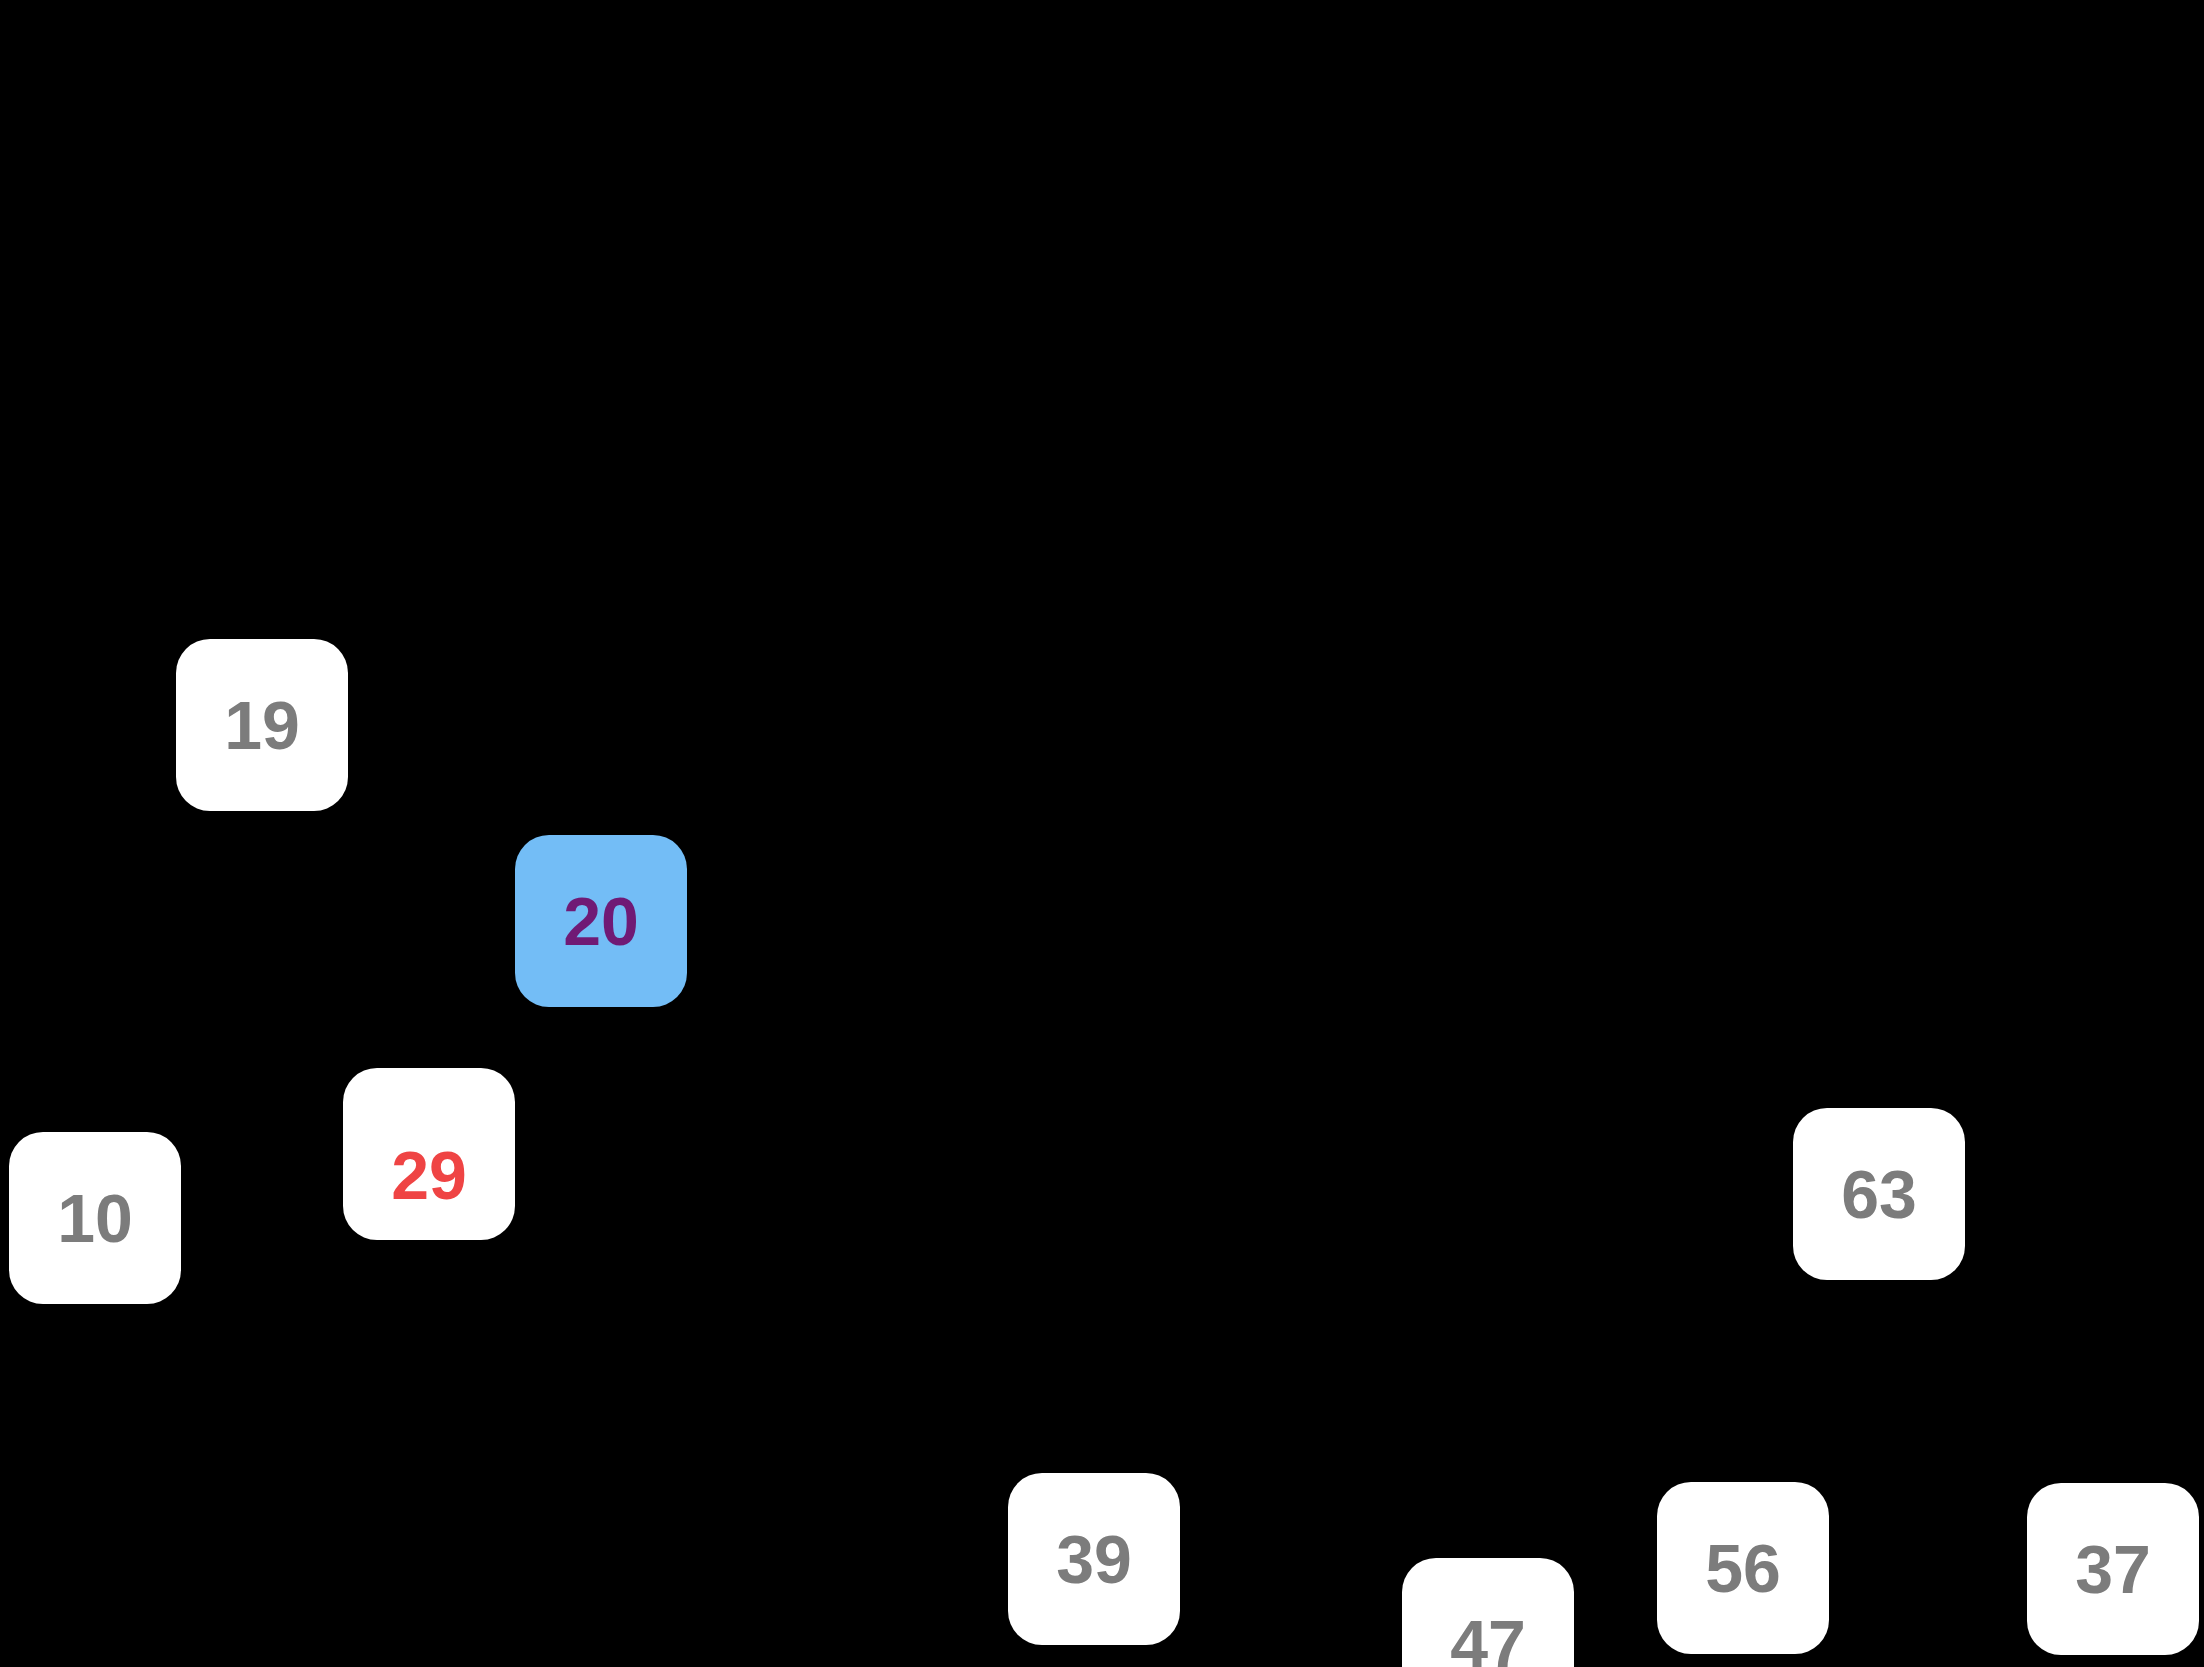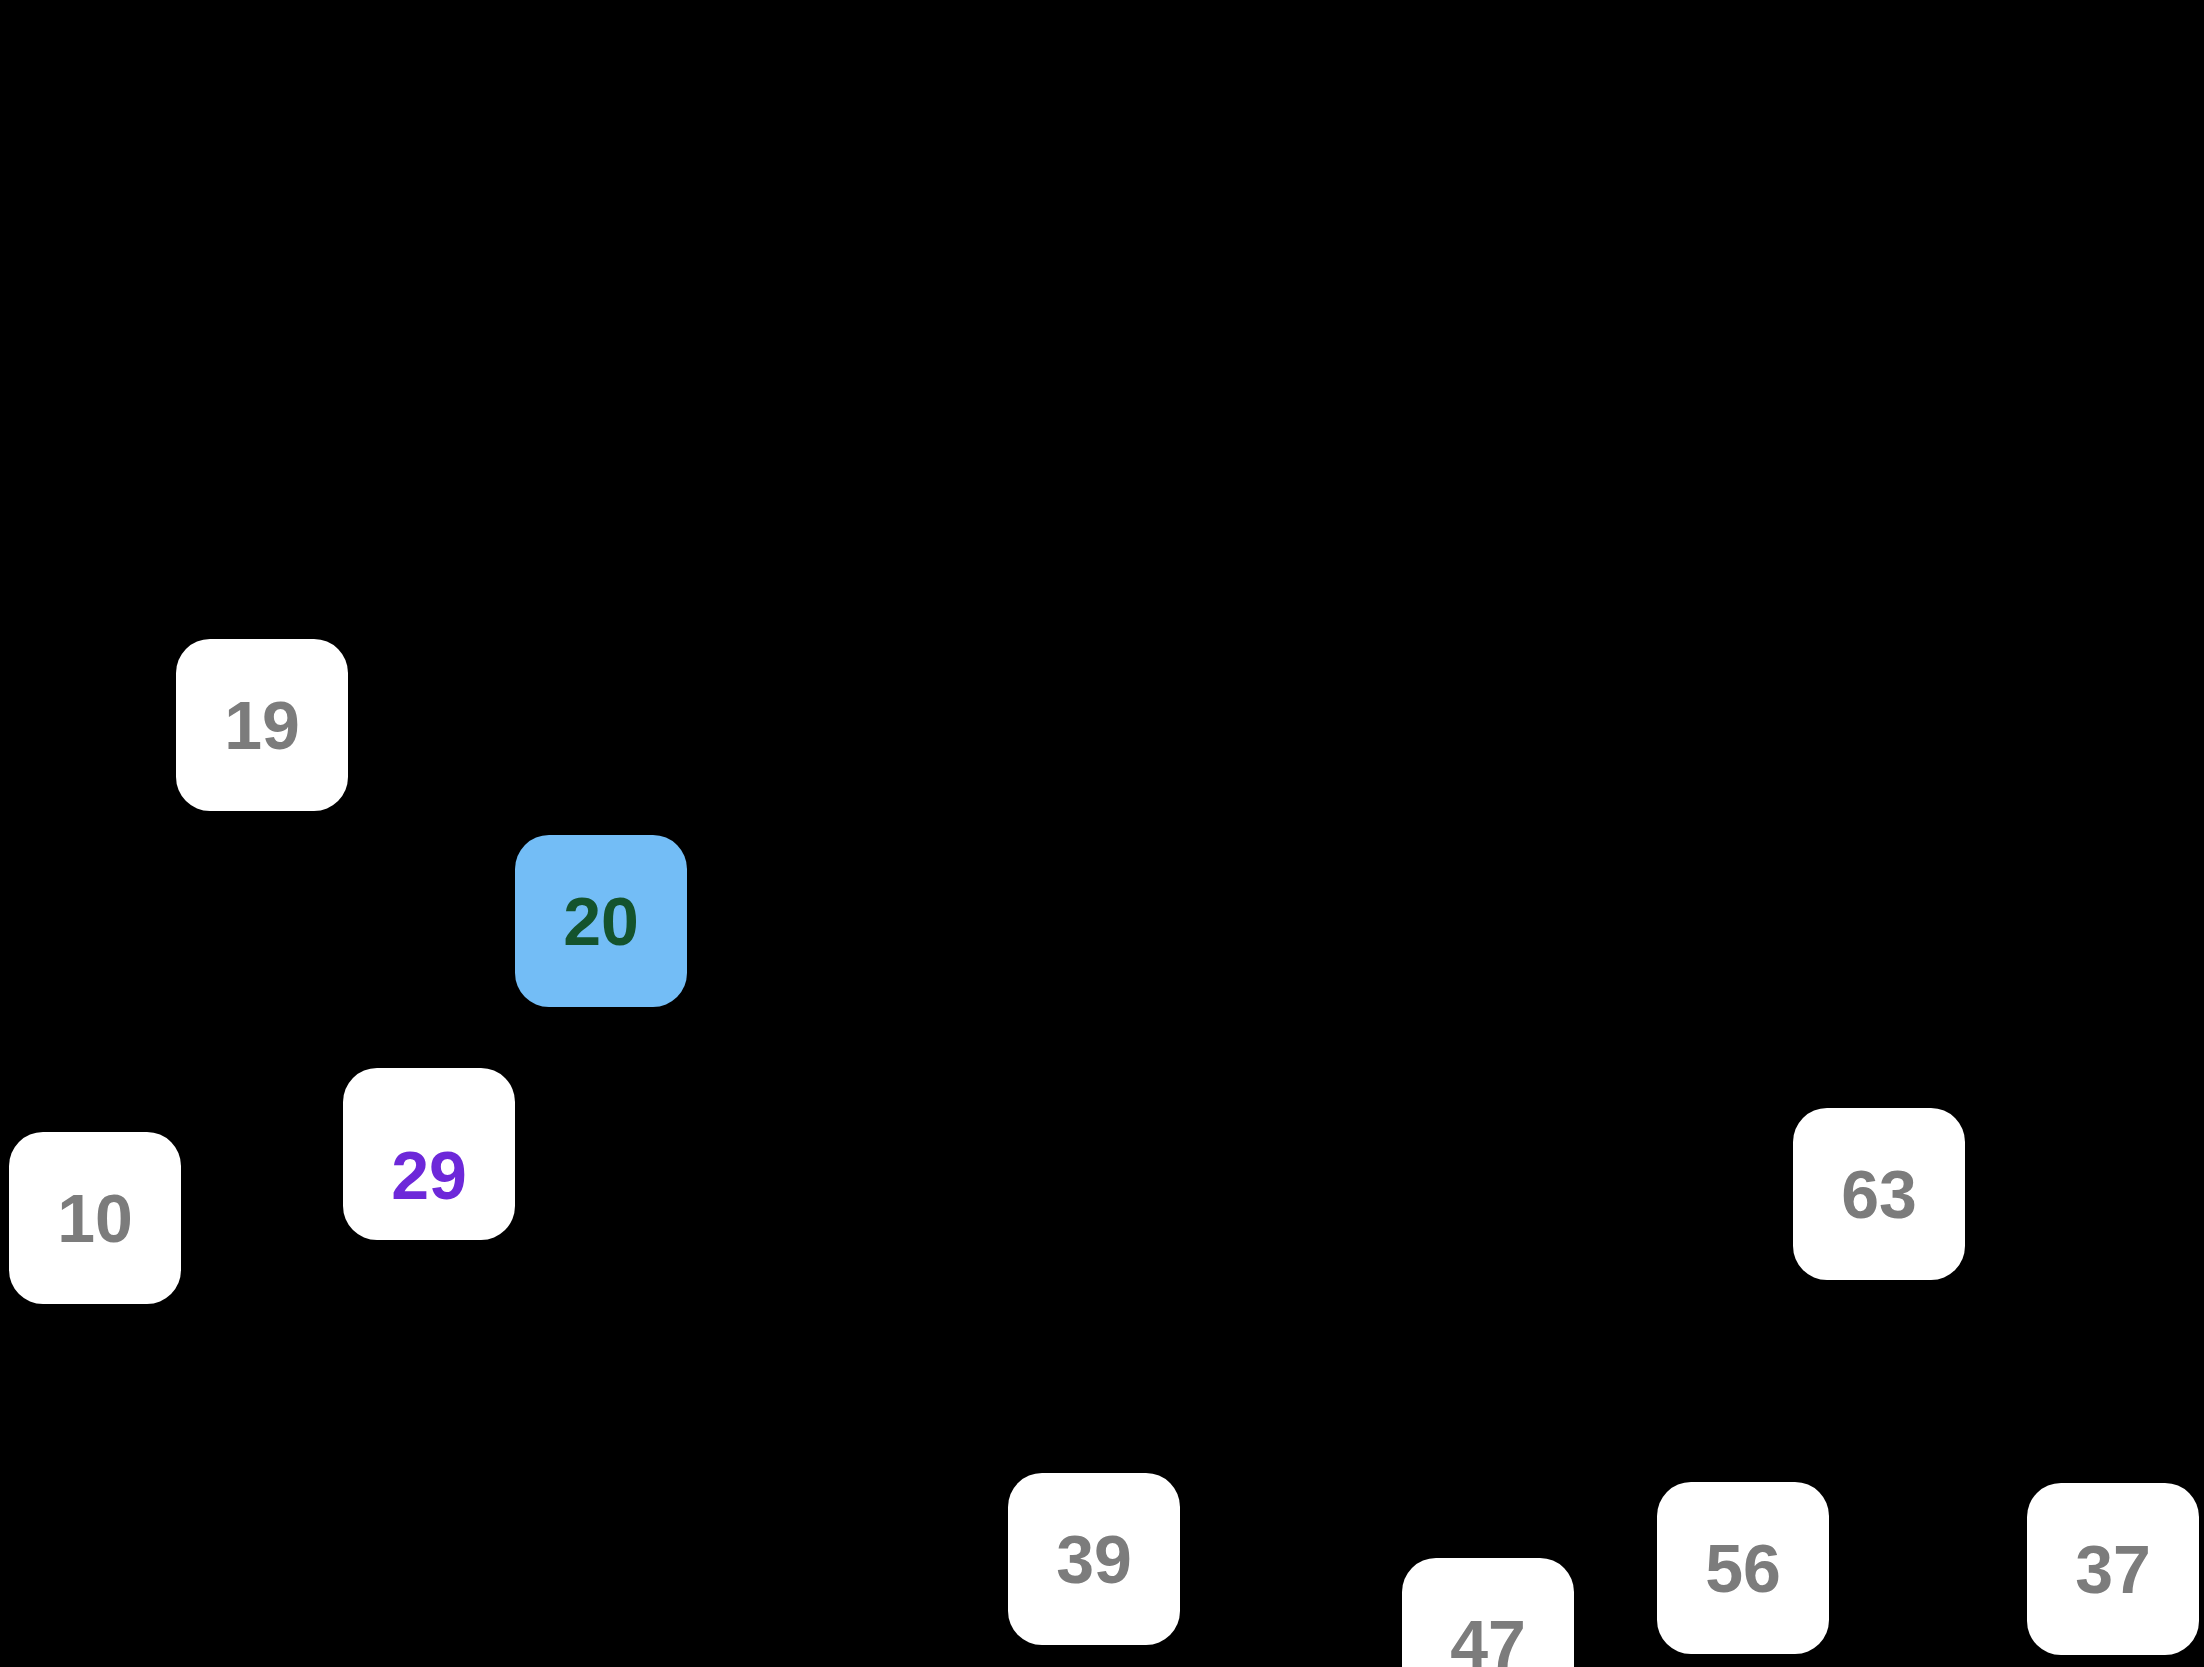--- a/index.html
+++ b/index.html
@@ -31,28 +31,28 @@
     user-select: none;
   }
   .tree-node .value {
     font-size: 68px;
     font-weight: 700;
     line-height: 1;
     color: #7c7c7c;
     letter-spacing: 0px;
   }
   .tree-node.visited .value {
-    color: #6d28d9;
+    color: #ef4444;
     margin-top: 42px;
   }
   .tree-node.active {
     background: #73bdf6;
   }
   .tree-node.active .value {
-    color: #14532d;
+    color: #701a75;
   }
 </style>
 </head>
 <body>
 
 <div id="stage">
     <div class="tree-node" style="left: 176px; top: 639px; width: 172px; height: 172px;">
       <span class="value">19</span>
     </div>
     <div class="tree-node active" style="left: 515px; top: 835px; width: 172px; height: 172px;">

